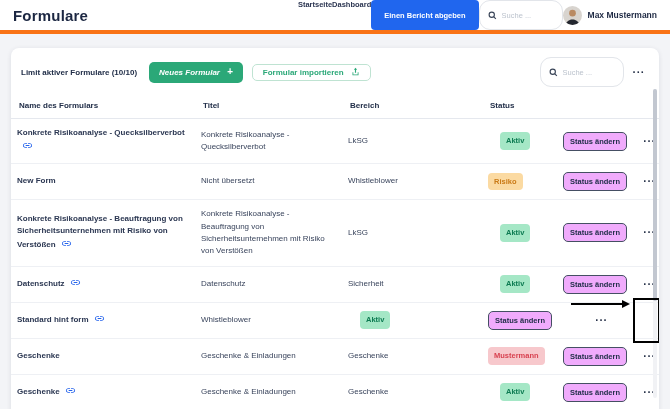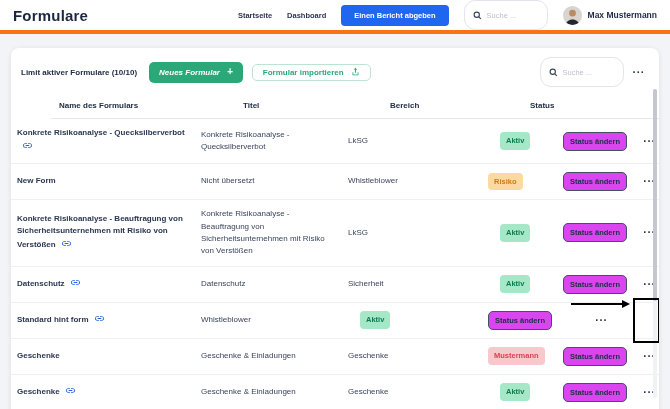--- a/index.html
+++ b/index.html
@@ -3,21 +3,21 @@
 <meta charset="utf-8">
 <style>
   * { margin:0; padding:0; box-sizing:border-box; }
   html,body { width:670px; height:409px; overflow:hidden; }
   body { font-family:"Liberation Sans", sans-serif; background:#f3f4f7; position:relative; color:#27324a; }
 
   
   .topbar { position:absolute; top:0; left:0; right:0; height:34px; background:#fff;
             border-bottom:4px solid #f97316; display:flex; align-items:center; padding:0 13px; z-index:2; }
   .page-title { font-size:15px; font-weight:bold; color:#1c2742; letter-spacing:.2px; }
-  .topnav { margin-left:auto; display:flex; align-items:center; gap:15px; }
+  .topnav { margin-left:auto; display:flex; }
   .nav-link { font-size:7.5px; font-weight:bold; color:#2a3450; cursor:pointer; }
   .btn-primary { background:#2066ee; color:#fff; font-size:7.5px; font-weight:bold; border:none;
                  border-radius:4px; padding:6px 13px; cursor:pointer; font-family:inherit; }
   .search { display:flex; align-items:center; gap:5px; border:1px solid #e2e5ea; border-radius:11px;
             padding:5px 8px; background:#fff; width:84px; }
   .search svg { flex:none; }
   .search input { border:none; outline:none; width:100%; font-size:7.5px; color:#333; font-family:inherit; background:transparent; }
   .search input::placeholder { color:#bcc3cd; }
   .user { display:flex; align-items:center; gap:6px; }
   .avatar { width:19px; height:19px; border-radius:50%; overflow:hidden; flex:none; }
@@ -34,32 +34,32 @@
                padding:6px 10px; display:flex; align-items:center; gap:7px; cursor:pointer; font-family:inherit;font-style:italic; }
   .btn-green .plus { font-size:10px; font-weight:bold; line-height:6px; }
   .btn-green-outline { background:#fff; color:#2ba878; font-size:8px; font-weight:bold; border:1px solid #bfe3d2;
                border-radius:5px; padding:2px 10px; display:flex; align-items:center; gap:7px; cursor:pointer; font-family:inherit; }
   .spacer { flex:1; }
   .menu-dots { font-size:11px; font-weight:bold; color:#273249; cursor:pointer; letter-spacing:.5px; line-height:1; }
 
   
   .trow { display:grid; grid-template-columns:184px 147px 140px 75px 77px 19px; padding-left:6px;
           align-items:center; border-bottom:1px solid #eef0f4; }
-  .thead { font-size:8px; font-weight:bold; color:#222f49; padding:4px 8px 6px; border-bottom:1px solid #e5e8ee; flex:none;margin-left:40px; }
+  .thead { font-size:8px; font-weight:bold; color:#222f49; padding:4px 8px 6px; border-bottom:1px solid #e5e8ee; flex:none; }
   .tbody { flex:none; }
   .tbody .trow { font-size:8px; padding-top:8px; padding-bottom:8px; min-height:30px; position:relative; background:#fff; }
   .cell { padding-right:13px; line-height:1.55; }
   .name-cell { font-weight:bold; color:#2b3752; }
   .title-cell, .area-cell { color:#39445c; font-weight:500; }
   .link-icon { display:inline-block; vertical-align:-2px; margin-left:5px; cursor:pointer; }
   .badge { display:inline-block; padding:3px 6px; border-radius:4px; font-size:7.5px; font-weight:bold; }
   .badge.active   { background:#a5e7c6; color:#0c7a51;margin-left:12px; }
   .badge.draft    { background:#fbdaa2; color:#ca7a16; }
   .badge.inactive { background:#f7c8cc; color:#d84250; }
-  .btn-status { font-size:7.5px; font-weight:bold; color:#222f49; background:#d946ef; border:1.5px solid #454f63;
+  .btn-status { font-size:7.5px; font-weight:bold; color:#222f49; background:#f0abfc; border:1.5px solid #454f63;
                 border-radius:5px; padding:4px 6px; justify-self:start; cursor:pointer; font-family:inherit; white-space:nowrap; }
   .row-menu { text-align:center; }
 
   
   .ann-arrow, .ann-box { display:none; pointer-events:none; }
   .trow.annotated .ann-box { display:block; position:absolute; right:-1px; top:-5px; height:calc(100% + 10px);
                              width:27px; border:2px solid #000; z-index:3; }
   .trow.annotated .ann-arrow { display:block; position:absolute; right:36px; top:0px; width:52px; height:2px;
                                background:#000; z-index:3; }
   .trow.annotated .ann-arrow::after { content:''; position:absolute; right:-7px; top:-3px; width:0; height:0;

